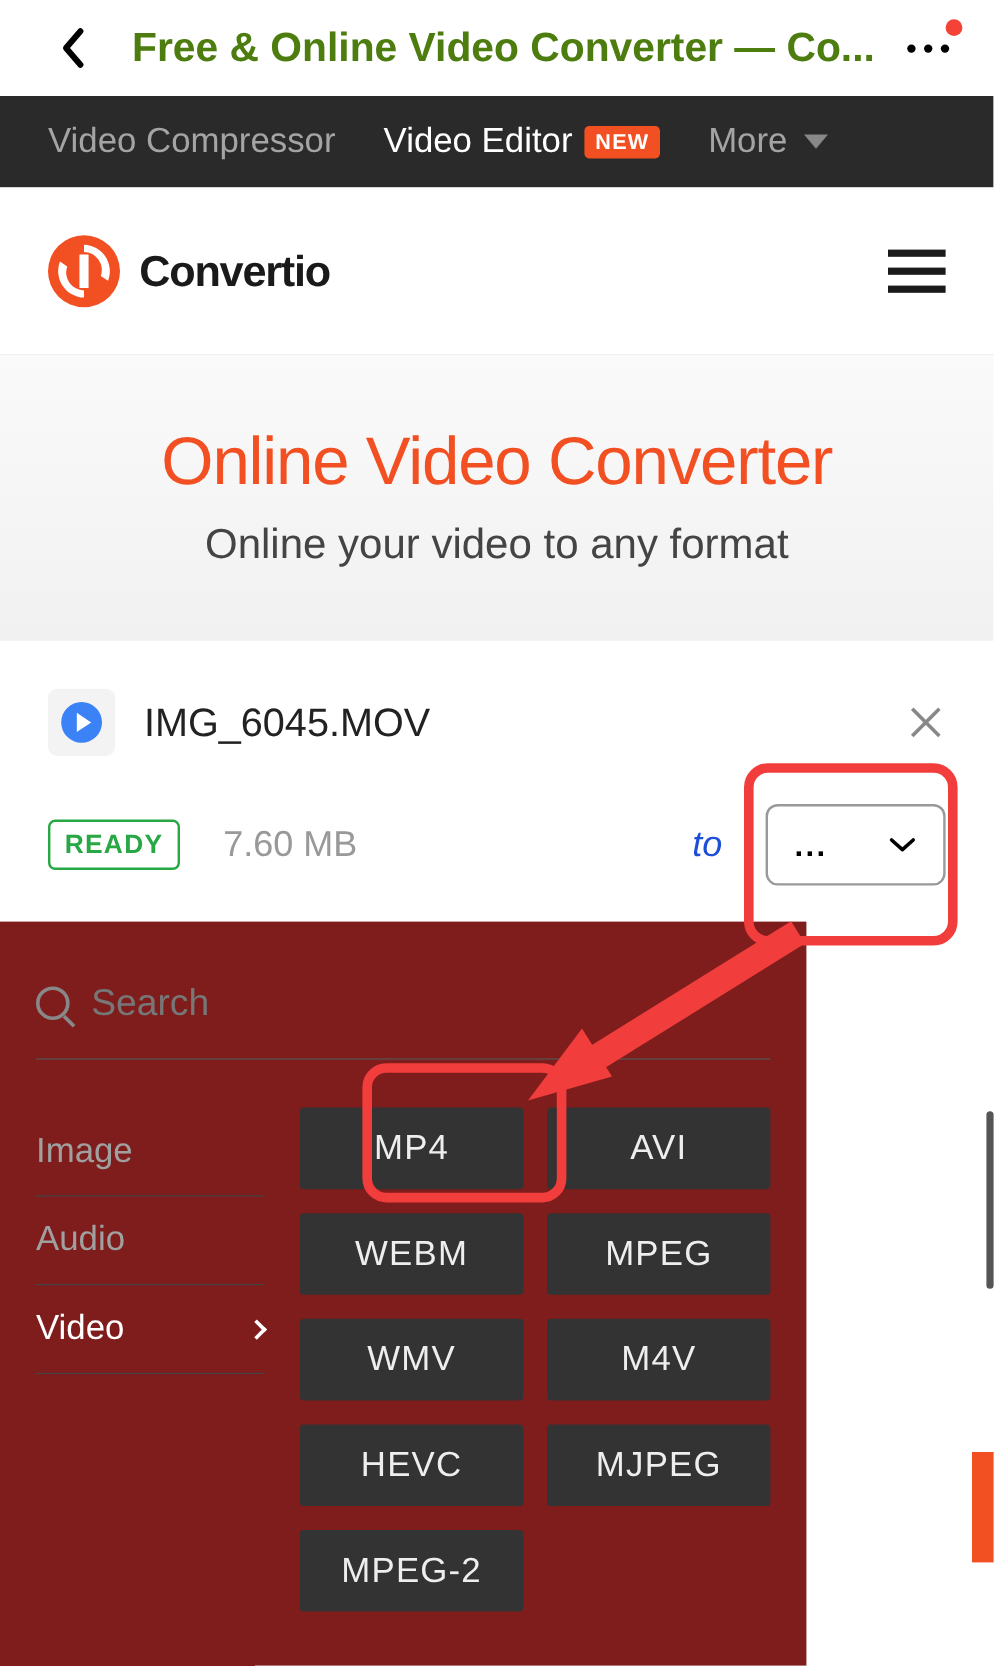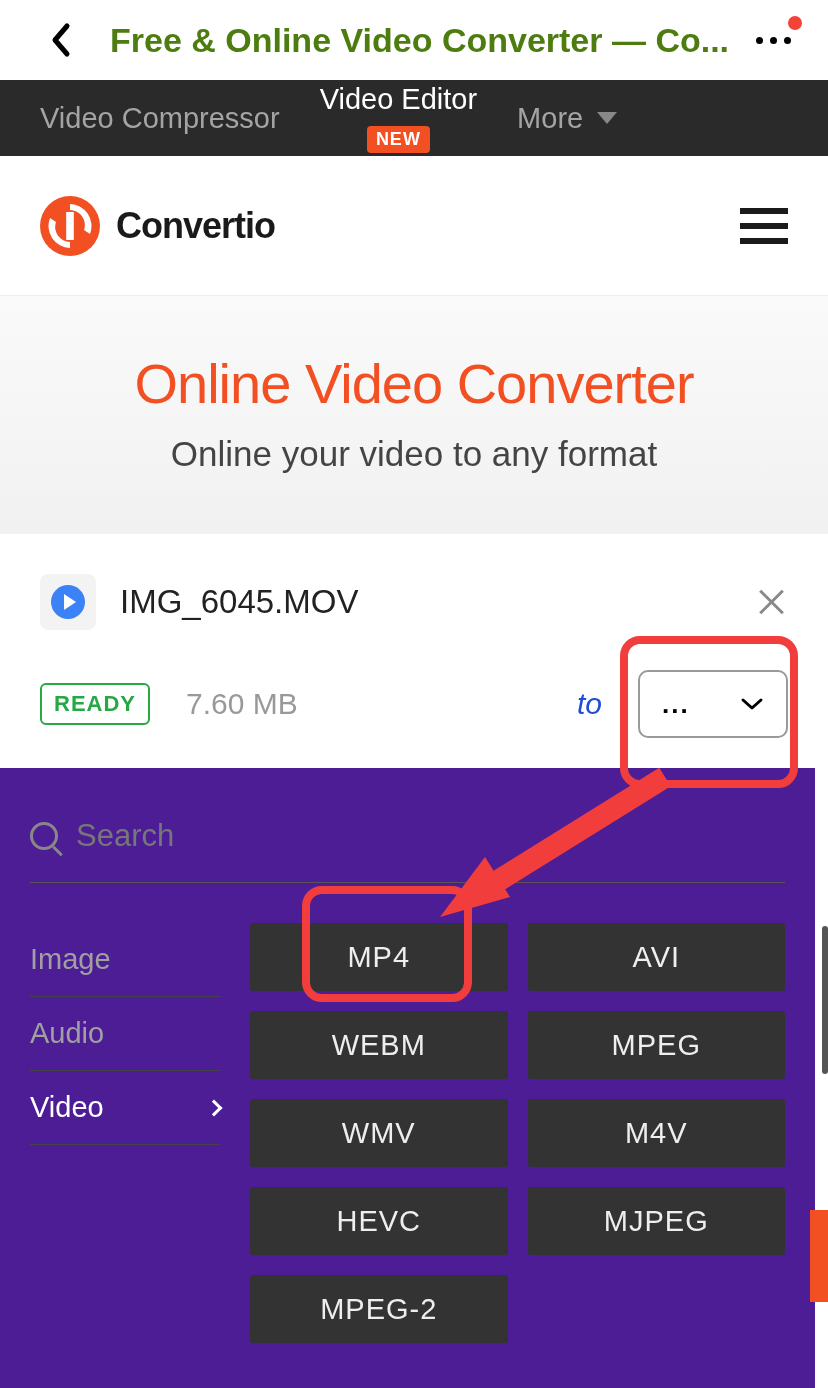--- a/index.html
+++ b/index.html
@@ -10,21 +10,21 @@
   .back-btn { width: 40px; height: 40px; display: flex; align-items: center; justify-content: center; }
   .browser-title { flex: 1; font-size: 34px; font-weight: 600; color: #4d7c0f; margin-left: 30px; white-space: nowrap; overflow: hidden; text-overflow: ellipsis; }
   .more-btn { width: 50px; height: 40px; display: flex; align-items: center; justify-content: center; position: relative; }
   .dots { display: flex; gap: 7px; }
   .dots span { width: 7px; height: 7px; background: #000; border-radius: 50%; }
   .red-dot { position: absolute; top: -4px; right: -4px; width: 14px; height: 14px; background: #f44336; border-radius: 50%; }
 
   
   .dark-nav { background: #2a2a2a; height: 76px; display: flex; align-items: center; padding: 0 40px; gap: 40px; text-align: right; }
   .nav-item { color: #a4a4a4; font-size: 29px; display: flex; align-items: center; gap: 10px; }
-  .nav-item.active { color: #fff; flex-direction: column; }
+  .nav-item.active { color: #fff; }
   .new-badge { background: #f25022; color: #fff; font-size: 18px; font-weight: 600; padding: 3px 9px; border-radius: 4px; letter-spacing: 1px; }
   .chev-down-small { width: 0; height: 0; border-left: 10px solid transparent; border-right: 10px solid transparent; border-top: 12px solid #888; margin-left: 4px; }
 
   
   .brand-bar { height: 140px; display: flex; align-items: center; padding: 0 40px; justify-content: space-between; border-bottom: 1px solid #eee; }
   .brand { display: flex; align-items: center; gap: 16px; }
   .brand-logo { width: 60px; height: 60px; background: #f25022; border-radius: 50%; position: relative; }
   .brand-logo::before { content: ""; position: absolute; inset: 0; background: #fff; clip-path: polygon(30% 15%, 85% 70%, 70% 85%, 15% 30%); border-radius: 50%; transform: scale(0.6) rotate(45deg); }
   .brand-logo svg { position: absolute; inset: 0; }
   .brand-name { font-size: 36px; font-weight: 800; color: #1a1a1a; letter-spacing: -1px; }
@@ -48,21 +48,21 @@
   .file-close::after { transform: rotate(-45deg); }
 
   .meta-row { padding: 40px 40px 22px 40px; display: flex; align-items: center; gap: 36px; }
   .ready-badge { border: 2px solid #28a745; color: #28a745; font-size: 22px; font-weight: 600; padding: 6px 12px; border-radius: 6px; letter-spacing: 1px; }
   .file-size { color: #999; font-size: 30px; }
   .to-label { margin-left: auto; color: #1d4ed8; font-size: 30px; font-style: italic; }
   .format-select { width: 150px; height: 68px; border: 2px solid #999; border-radius: 10px; display: flex; align-items: center; justify-content: space-between; padding: 0 22px; background: #fff; }
   .format-ellipsis { font-size: 26px; color: #000; letter-spacing: 2px; font-weight: 800; }
 
   
-  .dropdown { background: #4c1d95; position: absolute; left: 0; width: 815px; top: 768px; bottom: 0; padding: 30px 30px 0 30px; }
+  .dropdown { background: #7f1d1d; position: absolute; left: 0; width: 672px; top: 768px; bottom: 0; padding: 30px 30px 0 30px; }
   .search-wrap { display: flex; align-items: center; gap: 18px; border-bottom: 1px solid #555; padding: 20px 0 28px 0; margin-bottom: 40px; }
   .search-icon { width: 28px; height: 28px; border: 3px solid #888; border-radius: 50%; position: relative; }
   .search-icon::after { content: ""; position: absolute; width: 3px; height: 12px; background: #888; bottom: -10px; right: -4px; transform: rotate(-45deg); }
   .search-input { background: transparent; border: none; outline: none; color: #bbb; font-size: 31px; font-weight: 300; flex: 1; }
   .search-input::placeholder { color: #777; }
 
   .dd-body { display: flex; gap: 30px; }
   .cat-list { width: 190px; flex-shrink: 0; }
   .cat-item { color: #a0a0a0; font-size: 29px; padding: 20px 0; border-bottom: 1px solid #444; display: flex; align-items: center; justify-content: space-between; }
   .cat-item.active { color: #fff; }

